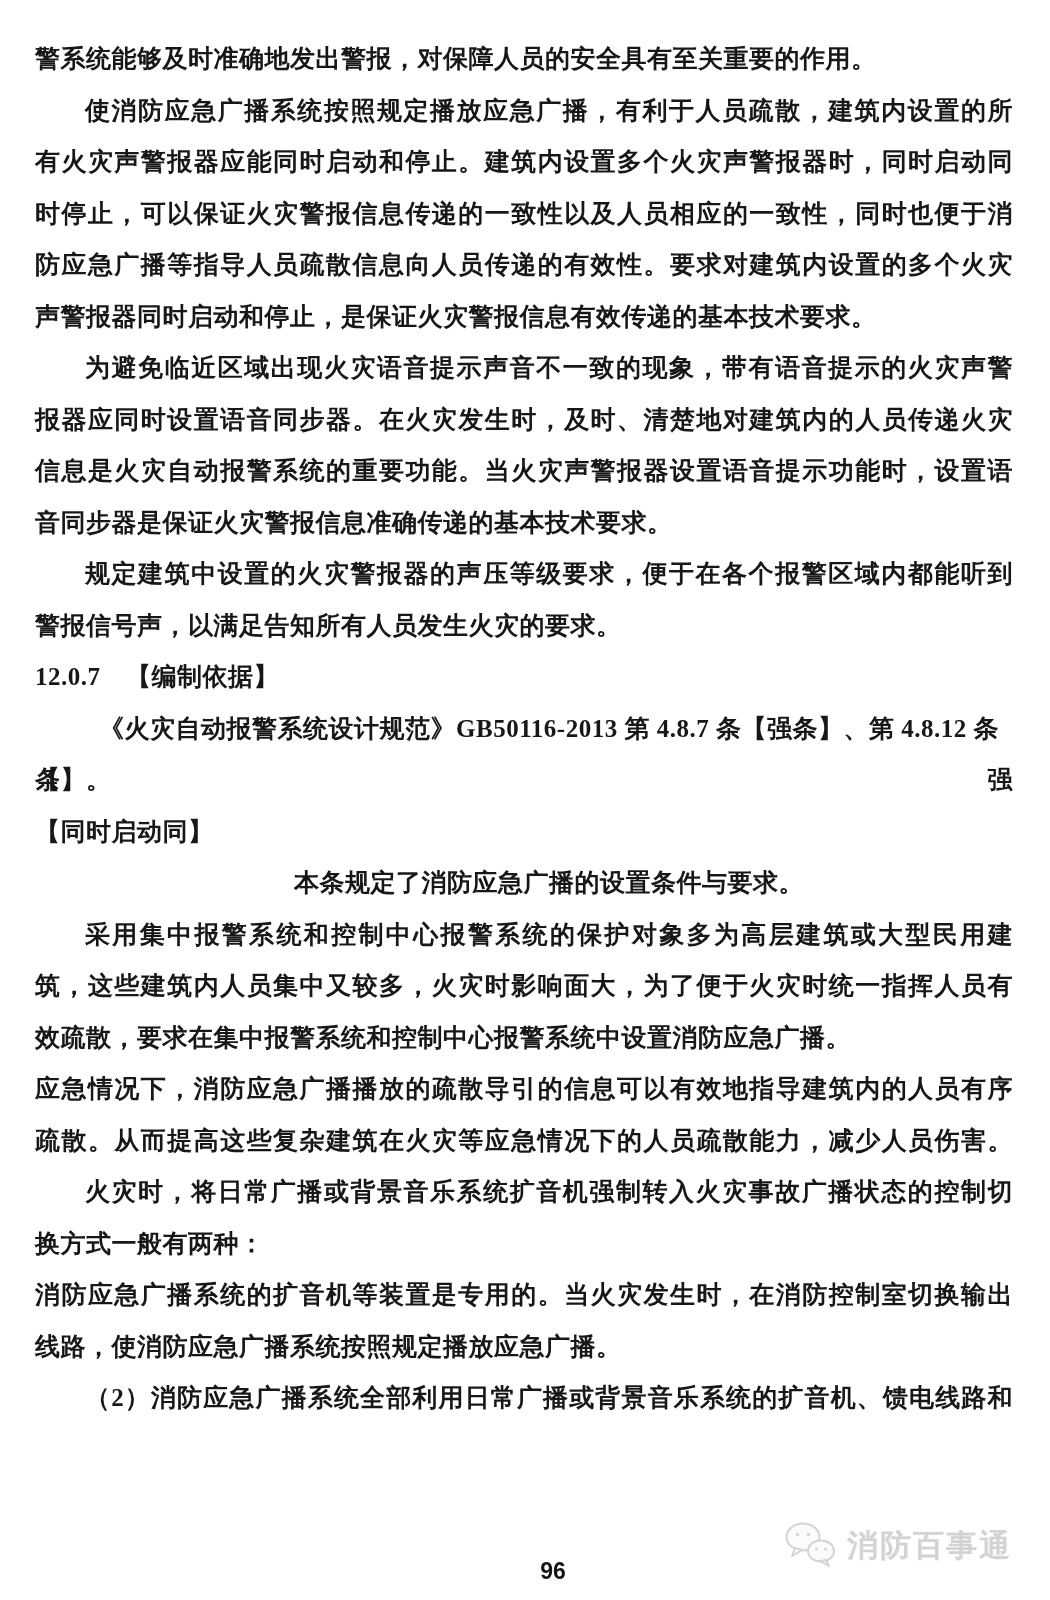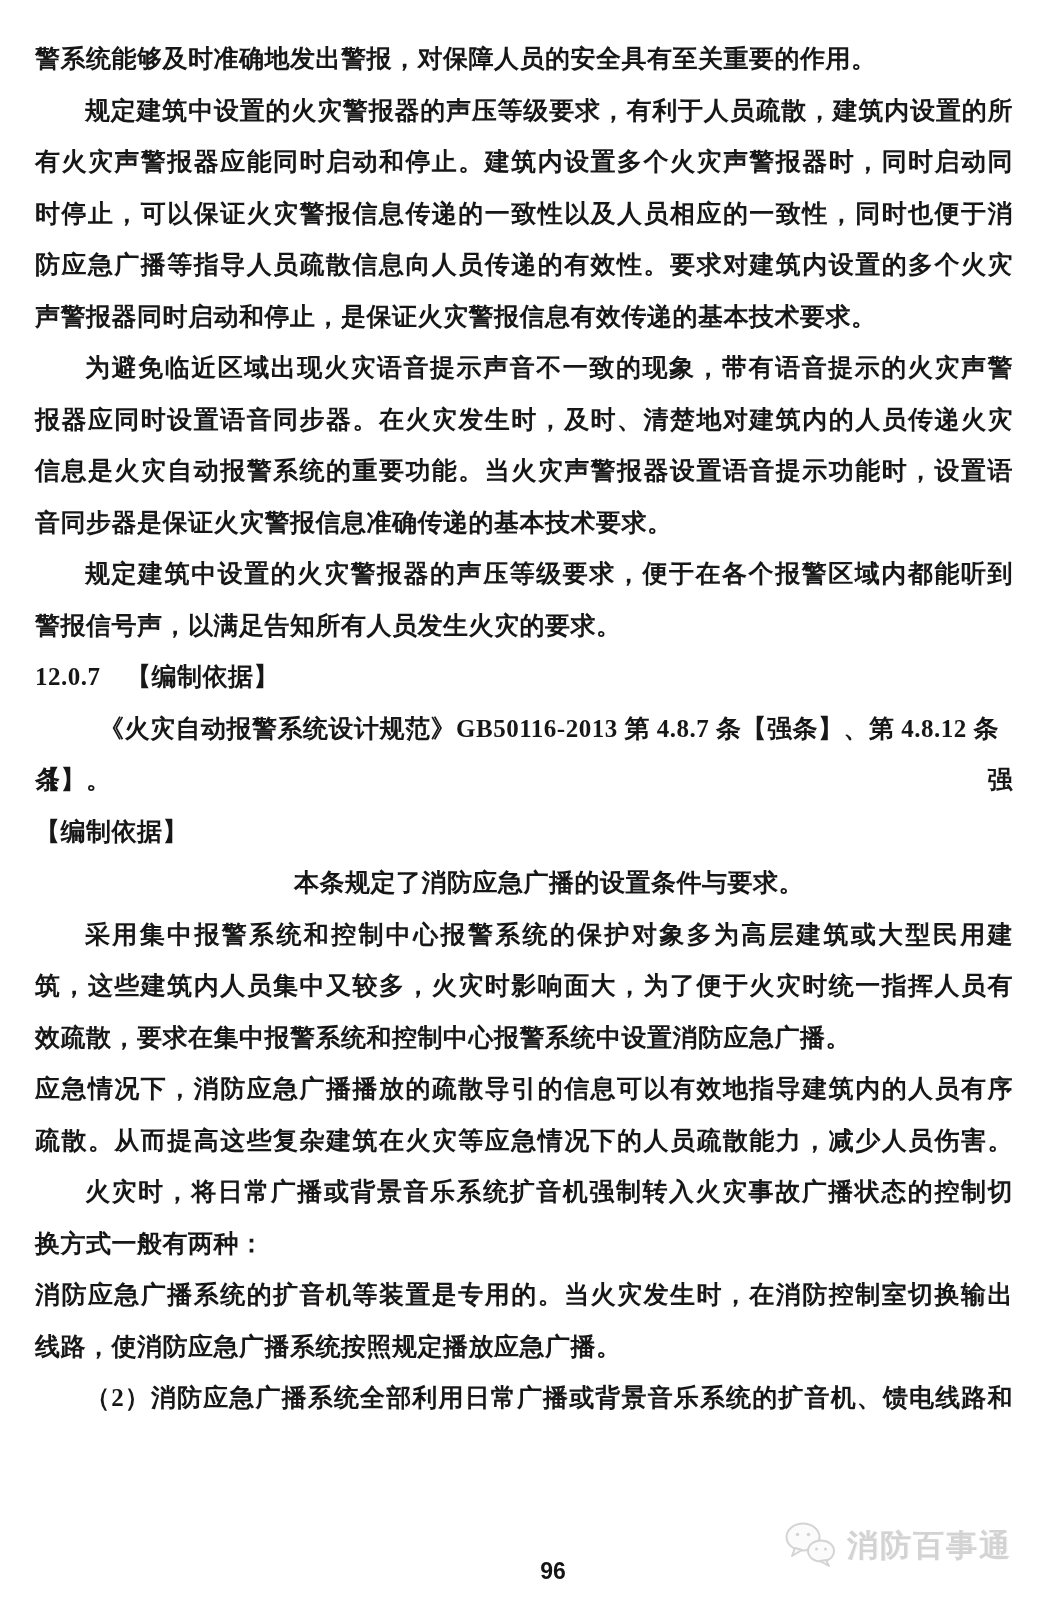--- a/index.html
+++ b/index.html
@@ -70,35 +70,35 @@
     padding-left: 28px;
   }
 </style>
 </head>
 <body>
 
 <div class="page">
 
   <div class="doc">
       <div class="line">警系统能够及时准确地发出警报，对保障人员的安全具有至关重要的作用。</div>
-      <div class="line indent justify">规定建筑中设置的火灾警报器的声压等级要求，有利于人员疏散，建筑内设置的所</div>
+      <div class="line indent justify">使消防应急广播系统按照规定播放应急广播，有利于人员疏散，建筑内设置的所</div>
       <div class="line justify">有火灾声警报器应能同时启动和停止。建筑内设置多个火灾声警报器时，同时启动同</div>
       <div class="line justify">时停止，可以保证火灾警报信息传递的一致性以及人员相应的一致性，同时也便于消</div>
       <div class="line justify">防应急广播等指导人员疏散信息向人员传递的有效性。要求对建筑内设置的多个火灾</div>
       <div class="line">声警报器同时启动和停止，是保证火灾警报信息有效传递的基本技术要求。</div>
       <div class="line indent justify">为避免临近区域出现火灾语音提示声音不一致的现象，带有语音提示的火灾声警</div>
       <div class="line justify">报器应同时设置语音同步器。在火灾发生时，及时、清楚地对建筑内的人员传递火灾</div>
       <div class="line justify">信息是火灾自动报警系统的重要功能。当火灾声警报器设置语音提示功能时，设置语</div>
       <div class="line">音同步器是保证火灾警报信息准确传递的基本技术要求。</div>
       <div class="line indent justify">规定建筑中设置的火灾警报器的声压等级要求，便于在各个报警区域内都能听到</div>
       <div class="line">警报信号声，以满足告知所有人员发生火灾的要求。</div>
       <div class="line">12.0.7　【编制依据】</div>
       <div class="line indent justify">《火灾自动报警系统设计规范》GB50116-2013 第 4.8.7 条【强条】、第 4.8.12 条【强</div>
       <div class="line">条】。</div>
-      <div class="line">【编制依据】</div>
+      <div class="line">【同时启动同】</div>
       <div class="line indent">本条规定了消防应急广播的设置条件与要求。</div>
       <div class="line indent justify">采用集中报警系统和控制中心报警系统的保护对象多为高层建筑或大型民用建</div>
       <div class="line justify">筑，这些建筑内人员集中又较多，火灾时影响面大，为了便于火灾时统一指挥人员有</div>
       <div class="line">效疏散，要求在集中报警系统和控制中心报警系统中设置消防应急广播。</div>
       <div class="line justify">应急情况下，消防应急广播播放的疏散导引的信息可以有效地指导建筑内的人员有序</div>
       <div class="line justify">疏散。从而提高这些复杂建筑在火灾等应急情况下的人员疏散能力，减少人员伤害。</div>
       <div class="line indent justify">火灾时，将日常广播或背景音乐系统扩音机强制转入火灾事故广播状态的控制切</div>
       <div class="line">换方式一般有两种：</div>
       <div class="line justify">消防应急广播系统的扩音机等装置是专用的。当火灾发生时，在消防控制室切换输出</div>
       <div class="line">线路，使消防应急广播系统按照规定播放应急广播。</div>

